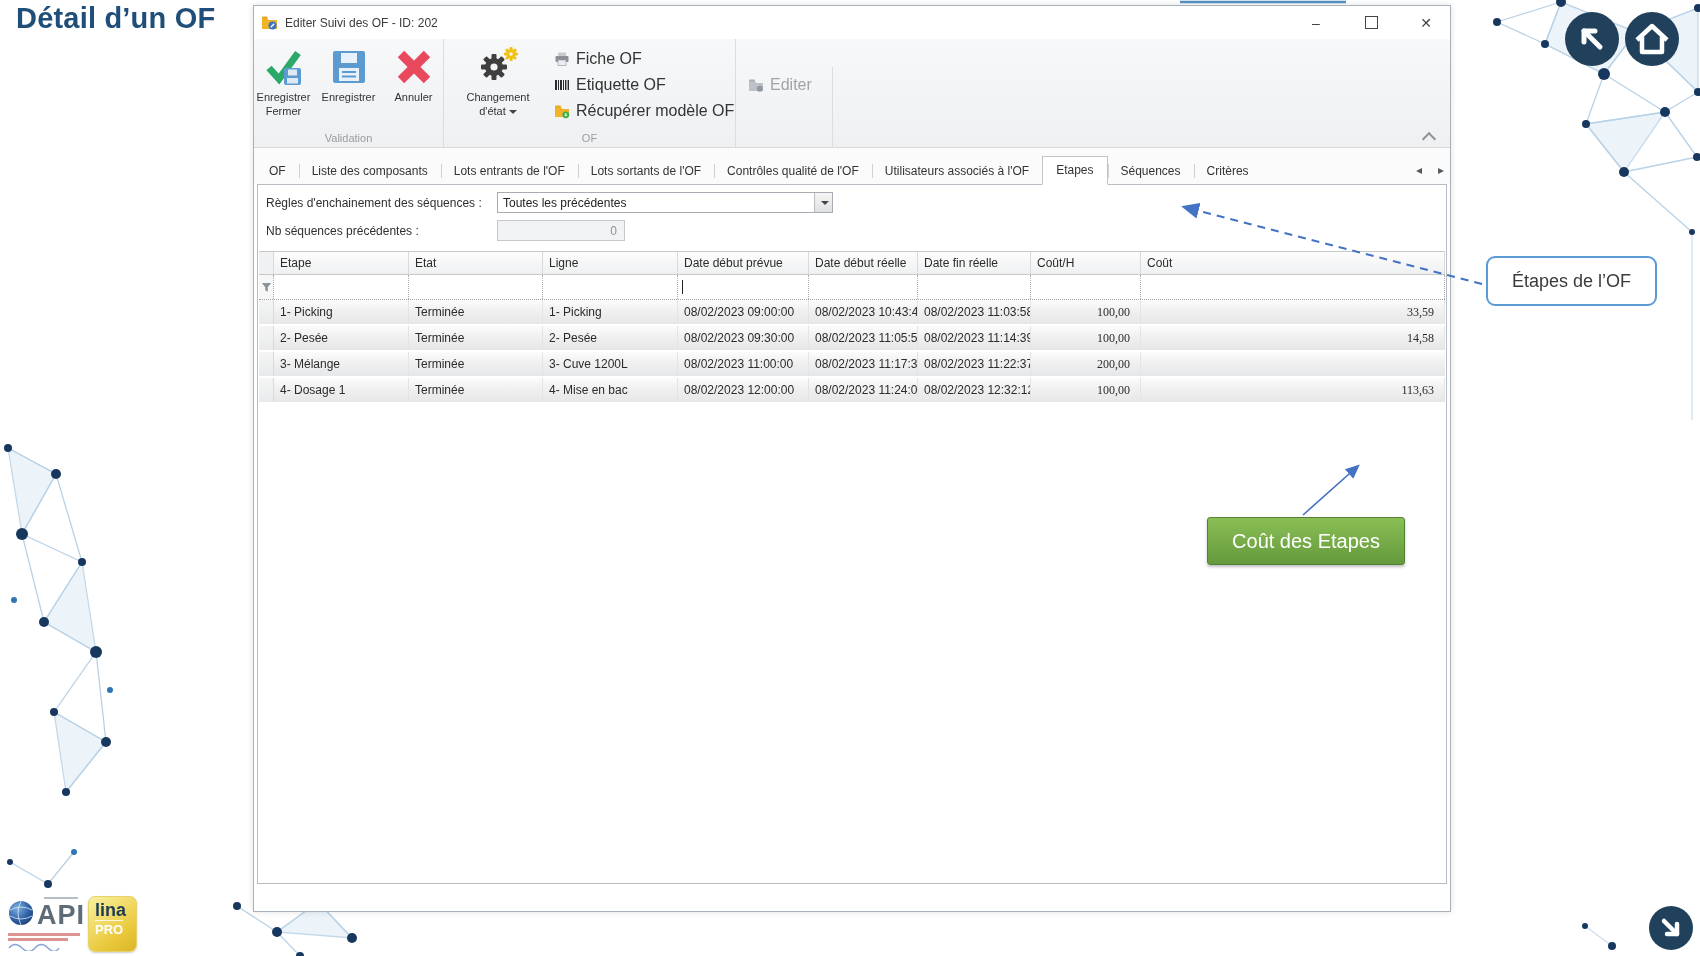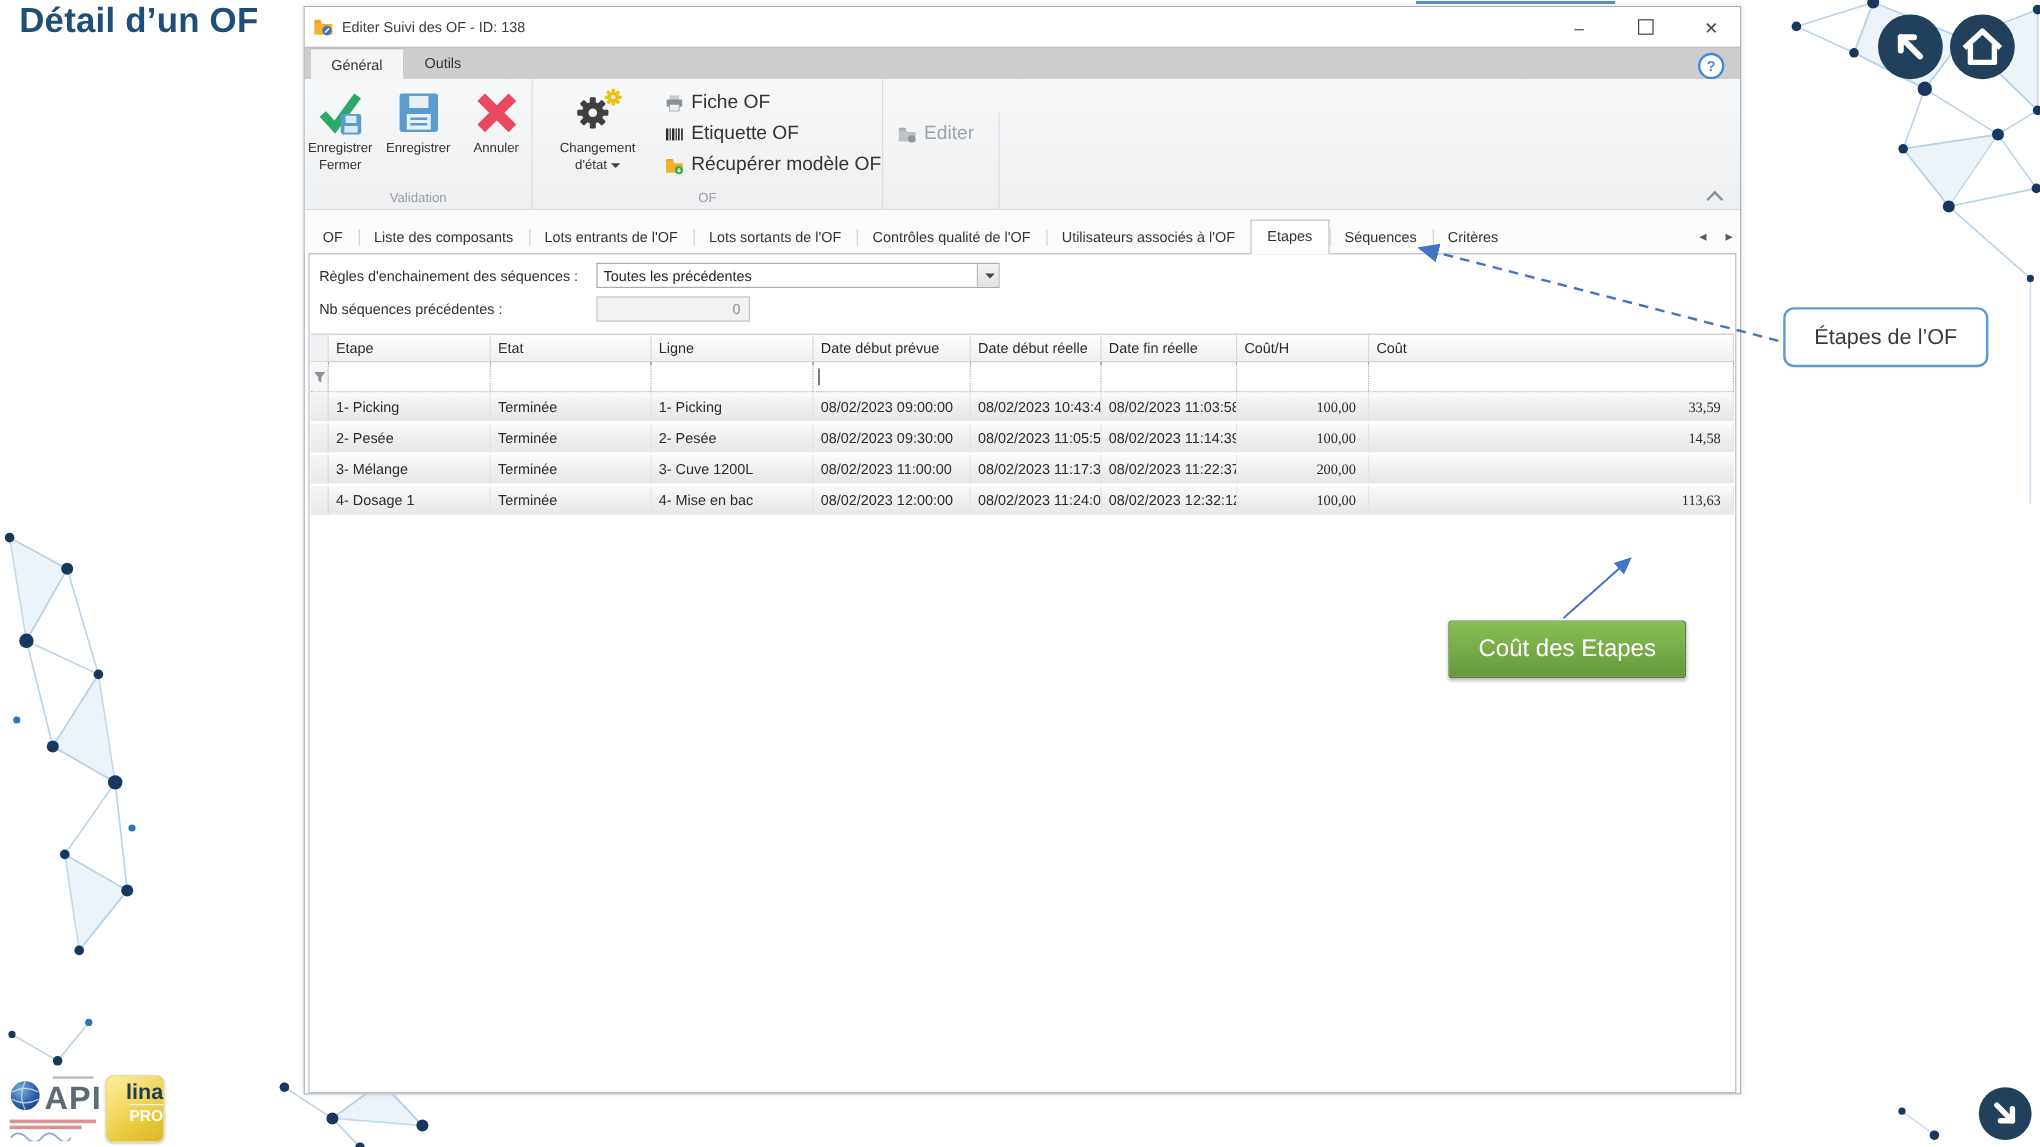--- a/index.html
+++ b/index.html
@@ -117,21 +117,21 @@
       font-size:20px;color:#fff;}
 
   
   .logo-api{position:absolute;left:8px;top:897px;z-index:20;width:80px;}
   .api-row{display:flex;align-items:flex-start;}
   .api-txt{font-size:27px;font-weight:bold;color:#5d6c77;letter-spacing:1px;margin-left:3px;}
   .gray-line{height:2px;background:#9aa4ab;opacity:.7;width:34px;margin:0 0 1px 36px;}
   .red-line{height:3px;background:#c23b3b;opacity:.55;margin-top:2px;}
   .logo-lina{position:absolute;left:88px;top:896px;width:49px;height:56px;z-index:20;border-radius:7px;
       background:linear-gradient(145deg,#faf0a0,#e9c83a 70%,#dcb52c);border:1px solid #e6d26a;
-      box-shadow:0 1px 2px rgba(0,0,0,.2);padding:3px 0 0 6px;box-sizing:border-box;text-align:right;}
+      box-shadow:0 1px 2px rgba(0,0,0,.2);padding:3px 0 0 6px;box-sizing:border-box;}
   .lina-txt{font-size:18px;font-weight:bold;color:#1d3b57;line-height:20px;}
   .pro-txt{font-size:13px;font-weight:bold;color:#fff;line-height:15px;border-top:1px solid rgba(255,255,255,.8);
       display:inline-block;padding-top:1px;}
 </style>
 </head>
 <body>
 
 <div class="stage">
 
   <svg class="decor" width="1700" height="956" viewBox="0 0 1700 956">
@@ -246,35 +246,30 @@
 
   <div class="window">
 
     <div class="titlebar">
       <svg width="17" height="15" viewBox="0 0 17 15">
         <path d="M1 3 h5 l1.5 2 H16 v9 H1 Z" fill="#f2b32a"></path>
         <rect x="1" y="1.5" width="5.5" height="3" rx="1" fill="#e8a81f"></rect>
         <circle cx="11.5" cy="10.5" r="4" fill="#3c76c2"></circle>
         <line x1="9.8" y1="12.2" x2="13.2" y2="8.8" stroke="#fff" stroke-width="1.3"></line>
       </svg>
-      <span class="ttl">Editer Suivi des OF - ID: 138</span>
+      <span class="ttl">Editer Suivi des OF - ID: 202</span>
       <div class="winbtns">
         <span class="winbtn">–</span>
         <span class="winbtn">
             <span class="maxbox"></span>
           </span>
         <span class="winbtn">✕</span>
       </div>
     </div>
 
-    <div class="ribbon-tabrow">
-      <span class="rtab active">Général</span>
-      <span class="rtab">Outils</span>
-      <span class="help-circ">?</span>
-    </div>
 
     <div class="ribbon-body">
 
       <div class="rgroup g-validation">
         <div class="bigbtn">
           <span class="bicon">
             <svg width="42" height="42" viewBox="0 0 42 42">
               <path d="M6 22 L16 33 L35 7" stroke="#2aa968" stroke-width="7" fill="none"></path>
               <rect x="21" y="22" width="17" height="17" rx="2" fill="#5b9bd0"></rect>
               <rect x="25" y="23.5" width="9" height="6" fill="#ddeaf6"></rect>

